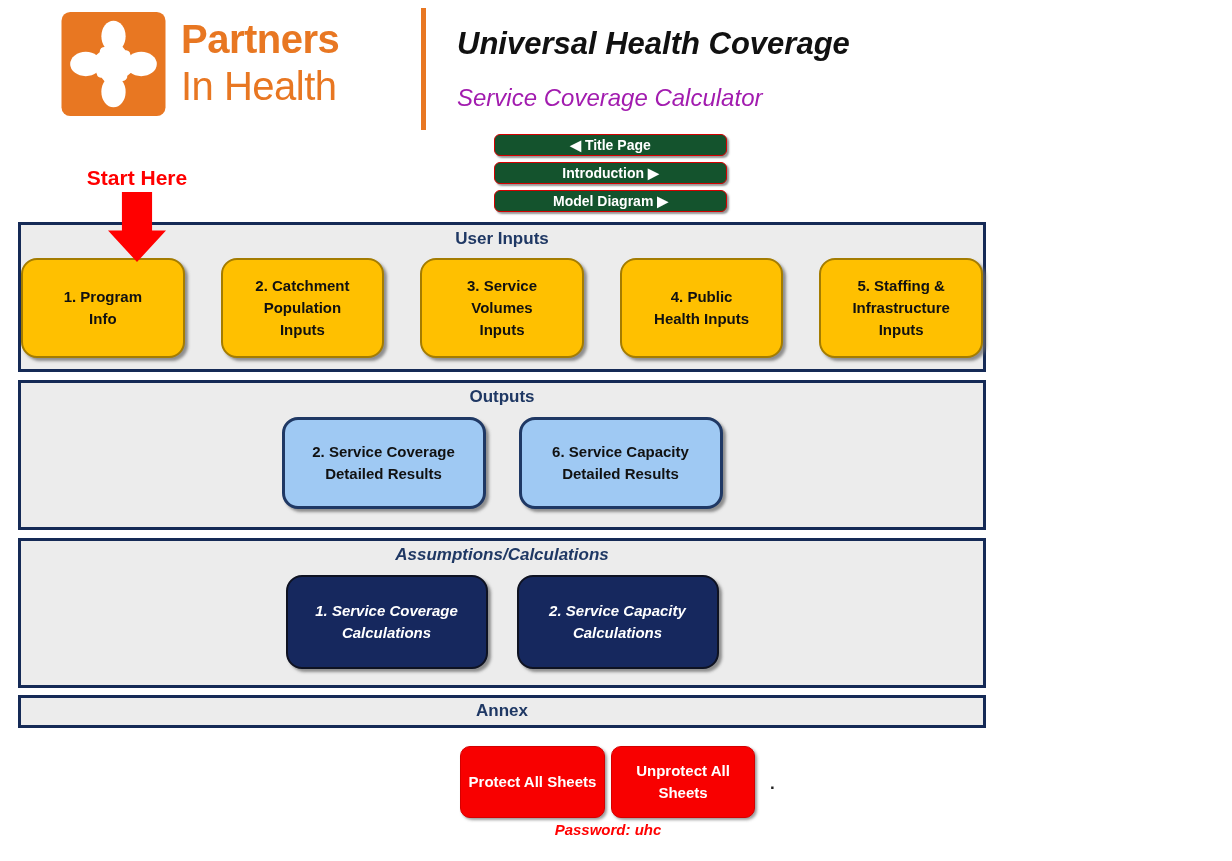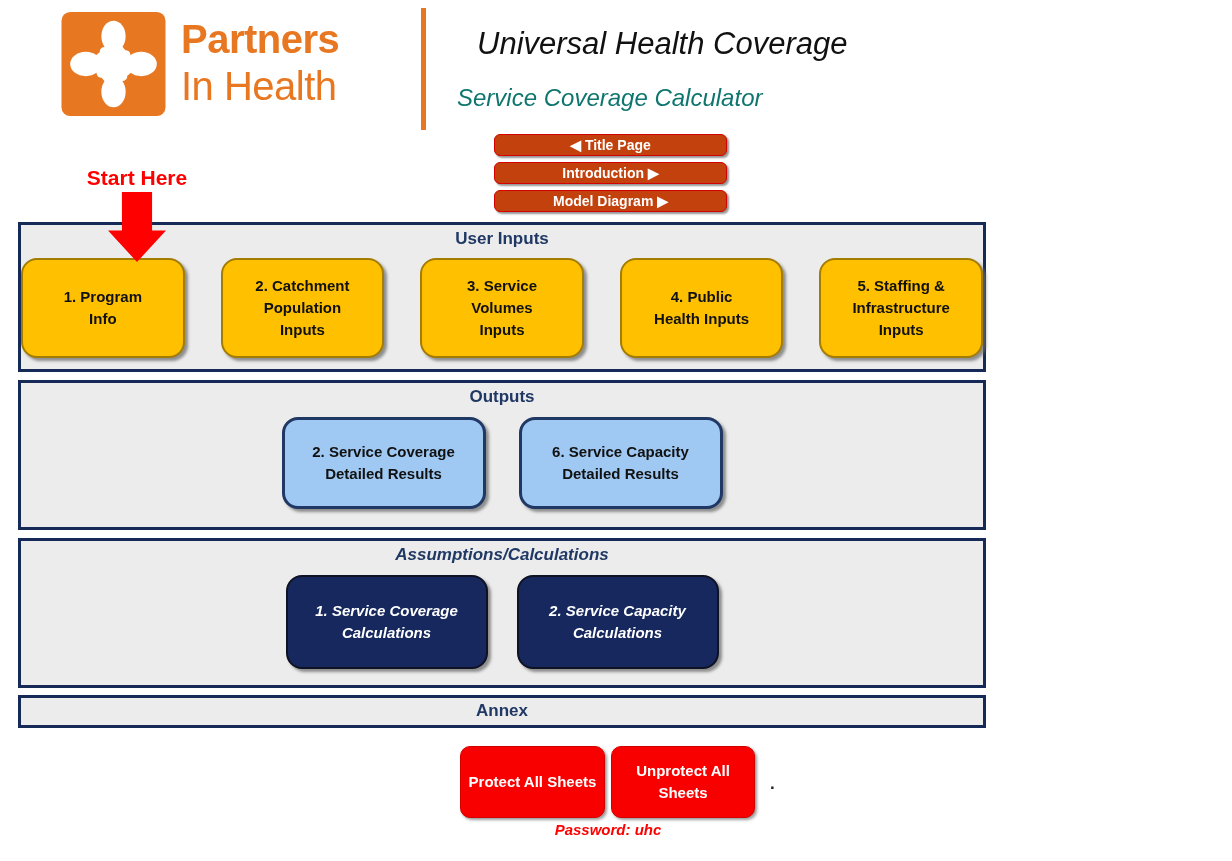--- a/index.html
+++ b/index.html
@@ -5,26 +5,26 @@
   * { margin:0; padding:0; box-sizing:border-box; }
   html,body { background:#ffffff; font-family:"Liberation Sans", sans-serif; }
   .page { position:relative; width:1232px; height:861px; background:#ffffff; overflow:hidden; }
 
   
   .logo-mark { position:absolute; left:57px; top:12px; width:113px; height:104px; }
   .logo-text { position:absolute; left:181px; top:16px; color:#E87722; font-size:40px; line-height:47px; letter-spacing:-0.5px; }
   .logo-text .l1 { font-weight:bold; }
   .logo-text .l2 { font-weight:normal; }
   .header-divider { position:absolute; left:421px; top:8px; width:5px; height:122px; background:#E87722; }
-  .main-title { position:absolute; left:457px; top:26px; font-size:31px; font-weight:normal; font-style:italic; color:#111111;margin-left:20px; }
-  .sub-title  { position:absolute; left:457px; top:84px; font-size:24px; font-style:italic; color:#0f766e; }
+  .main-title { position:absolute; left:457px; top:26px; font-size:31px; font-weight:bold; font-style:italic; color:#111111; }
+  .sub-title  { position:absolute; left:457px; top:84px; font-size:24px; font-style:italic; color:#a21caf; }
 
   
   .nav-stack { position:absolute; left:494px; top:134px; width:233px; }
-  .nav-btn { width:100%; height:22px; margin-bottom:6px; background:#c2410c; border:1px solid #d40000;
+  .nav-btn { width:100%; height:22px; margin-bottom:6px; background:#14532d; border:1px solid #d40000;
              border-radius:6px; color:#ffffff; font-weight:bold; font-size:14px; line-height:20px;
              text-align:center; cursor:pointer; box-shadow:2px 2px 2px rgba(130,130,130,0.85); }
 
   
   .start-here-label { position:absolute; left:70px; top:166px; width:134px; text-align:center;
                       color:#FF0000; font-size:21px; font-weight:bold; }
   .start-arrow { position:absolute; left:108px; top:192px; width:58px; height:70px; background:#FF0000; z-index:5;
                  clip-path:polygon(24% 0, 76% 0, 76% 55%, 100% 55%, 50% 100%, 0 55%, 24% 55%); }
 
   

